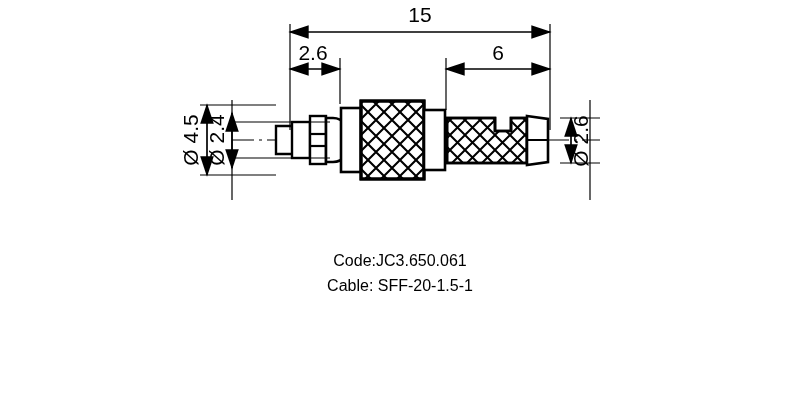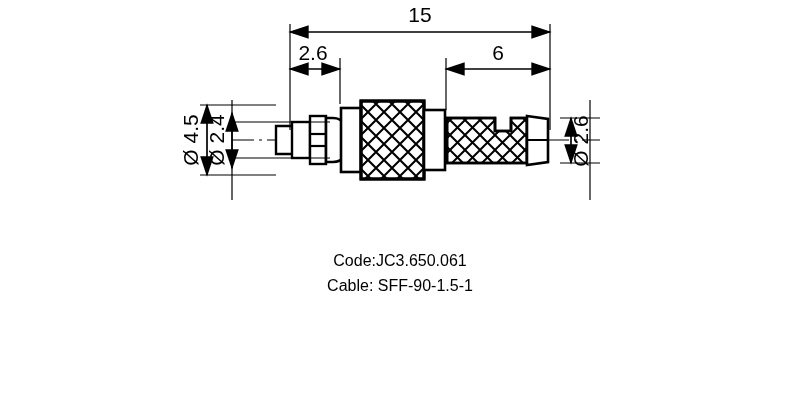--- a/index.html
+++ b/index.html
@@ -150,16 +150,16 @@
 
     <g>
       <line x1="571" y1="118" x2="571" y2="163" stroke="#000" stroke-width="1.7" marker-start="url(#arrL)" marker-end="url(#arrR)"></line>
       <text class="dimtext" x="588" y="141" text-anchor="middle" transform="rotate(-90 588 141)">Ø 2.6</text>
     </g>
 
   </svg>
 
   <div id="textblock">
     <div class="line">Code:JC3.650.061</div>
-    <div class="line">Cable: SFF-90-1.5-1</div>
+    <div class="line">Cable: SFF-20-1.5-1</div>
   </div>
 
 </div>
 
 </body></html>

